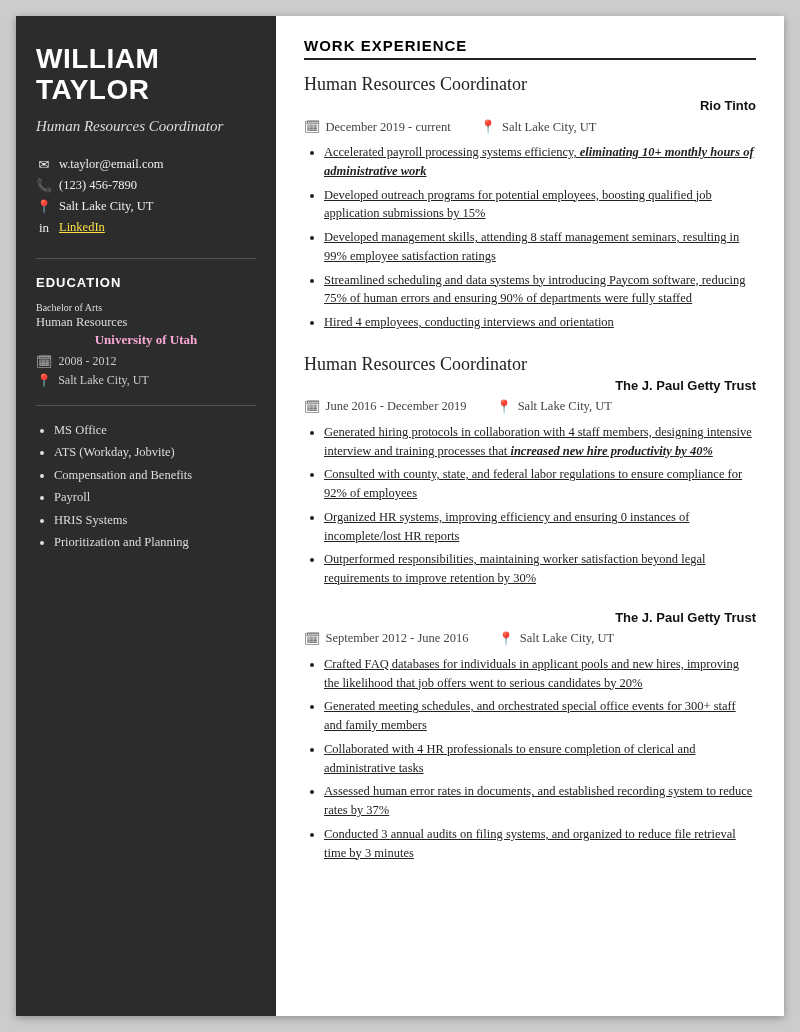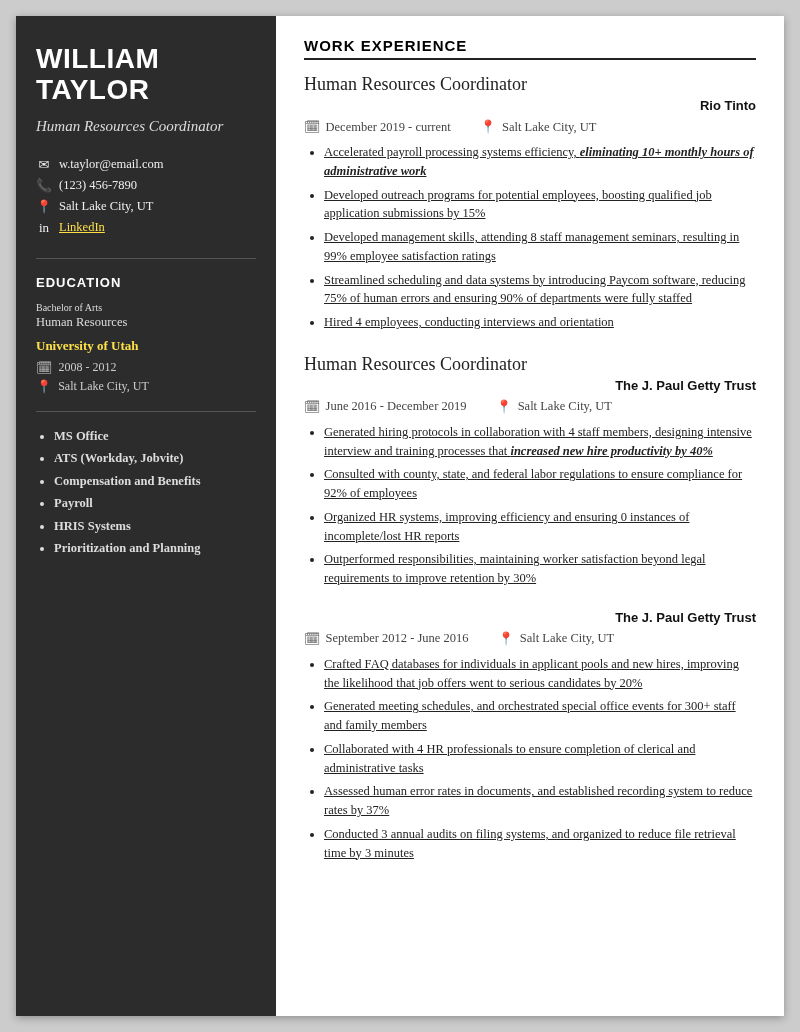--- a/index.html
+++ b/index.html
@@ -79,41 +79,41 @@
       text-transform: uppercase;
     }
     .edu-degree {
       font-size: 10px;
       color: #ddd;
       margin-bottom: 2px;
     }
     .edu-major {
       font-size: 12.5px;
       color: #ddd;
-      margin-bottom: 8px;
+      margin-bottom: 2px;
     }
     .edu-university {
       font-size: 13px;
       font-weight: bold;
-      color: #fde047;
+      color: #f9a8d4;
       margin-bottom: 6px;
+      text-align: center;
     }
     .edu-detail {
       display: flex;
       align-items: center;
       gap: 6px;
       font-size: 12px;
       color: #ccc;
       margin-bottom: 3px;
     }
     .skills-list {
       list-style: disc;
       padding-left: 18px;
       color: #ddd;
-      font-weight: bold;
     }
     .skills-list li {
       font-size: 12.5px;
       margin-bottom: 5px;
       line-height: 1.4;
     }
 
     
     .main {
       flex: 1;

